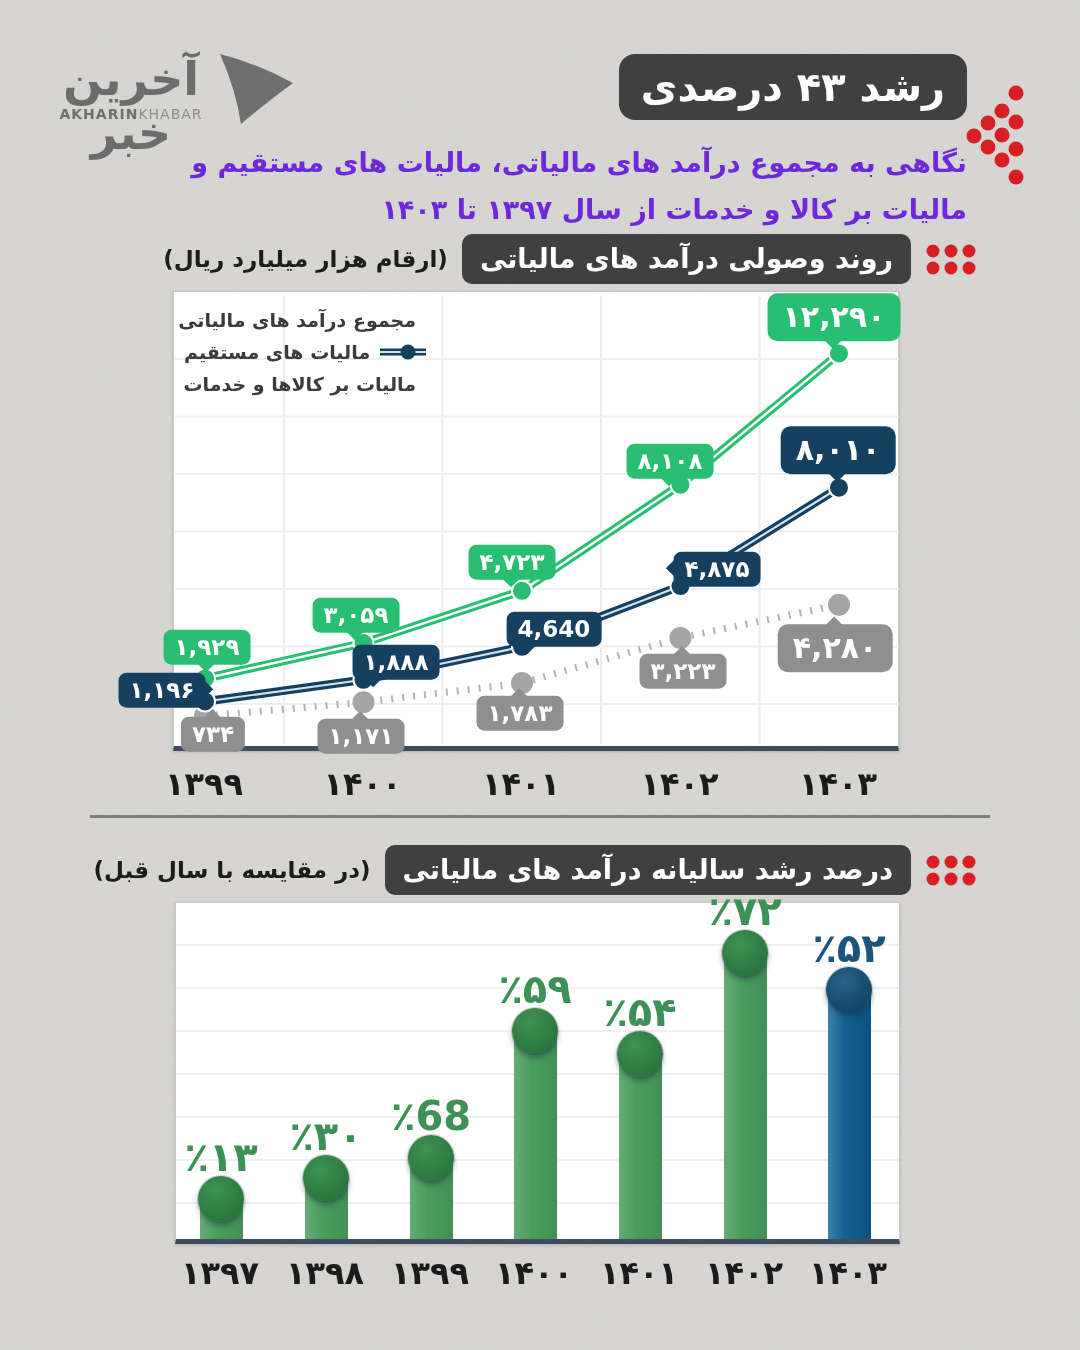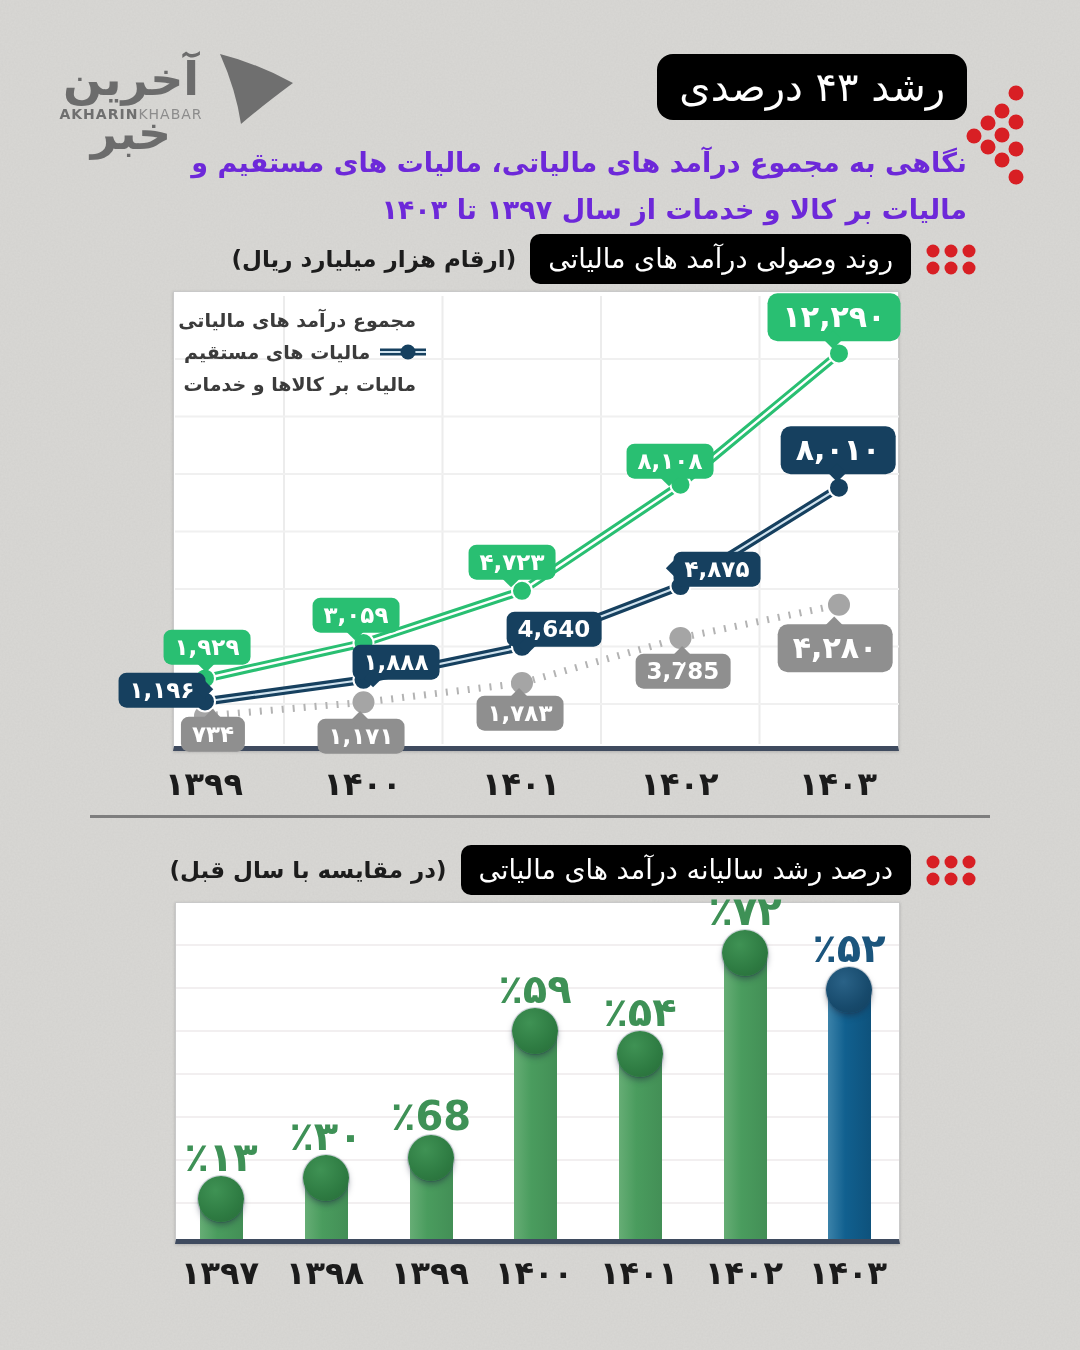--- a/index.html
+++ b/index.html
@@ -6,21 +6,21 @@
   *{box-sizing:border-box;font-family:"DejaVu Sans",sans-serif;}
   #root{position:relative;width:1080px;height:1350px;margin:0 auto;overflow:hidden;direction:rtl;background:#d9d8d5;padding-left:44px;}
   .abs{position:absolute;}
   .num{direction:ltr;unicode-bidi:bidi-override;}
 
   
   #logo-wordmark{left:42px;top:52px;width:178px;text-align:center;font-size:46px;font-weight:bold;color:#6c6c6c;letter-spacing:-1px;}
   #logo-latin{left:42px;top:106px;width:178px;text-align:center;font-size:14px;letter-spacing:1px;color:#8c8c8c;direction:ltr;}
   #logo-latin b{color:#6f6f6f;}
   #title-row{top:54px;right:113px;display:flex;direction:rtl;align-items:center;gap:15px;}
-  .red-badge{background:#000000;color:#fff;font-weight:normal;border-radius:16px;}
+  .red-badge{background:#404040;color:#fff;font-weight:bold;border-radius:16px;}
   #title-badge{font-size:40px;padding:9px 22px;line-height:1.2;}
   #title-rest{font-size:40px;font-weight:bold;color:#141414;line-height:1.2;}
   .subtitle{right:113px;font-size:27px;font-weight:bold;color:#6d28d9;}
 
   
   .section-row{display:flex;direction:rtl;align-items:center;gap:14px;right:103px;}
   .section-badge{font-size:27px;padding:8px 18px;border-radius:10px;line-height:1.25;}
   .section-note{font-size:23px;font-weight:bold;color:#1c1c1c;}
 
   
@@ -190,21 +190,21 @@
         <div class="b1 s0" style="left: 496px; top: 169px;"><span class="num">۸,۱۰۸</span><span class="tail b"></span></div>
         <div class="b1 s0 big" style="left: 660px; top: 25px;"><span class="num">۱۲,۲۹۰</span><span class="tail b"></span></div>
         <div class="b1 s1" style="left: -12px; top: 398px;"><span class="num">۱,۱۹۶</span><span class="tail r"></span></div>
         <div class="b1 s1" style="left: 222px; top: 370px;"><span class="num">۱,۸۸۸</span><span class="tail bl"></span></div>
         <div class="b1 s1" style="left: 380px; top: 337px;"><span class="num">4,640</span><span class="tail bl"></span></div>
         <div class="b1 s1" style="left: 543px; top: 277px;"><span class="num">۴,۸۷۵</span><span class="tail l"></span></div>
         <div class="b1 s1 big" style="left: 664px; top: 158px;"><span class="num">۸,۰۱۰</span><span class="tail b"></span></div>
         <div class="b1 s2" style="left: 39px; top: 442px;"><span class="num">۷۳۴</span><span class="tail t"></span></div>
         <div class="b1 s2" style="left: 187px; top: 444px; text-align: right;"><span class="num">۱,۱۷۱</span><span class="tail t"></span></div>
         <div class="b1 s2" style="left: 346px; top: 421px;"><span class="num">۱,۷۸۳</span><span class="tail t"></span></div>
-        <div class="b1 s2" style="left: 509px; top: 379px;"><span class="num">3,785</span><span class="tail t"></span></div>
+        <div class="b1 s2" style="left: 509px; top: 379px;"><span class="num">۳,۲۲۳</span><span class="tail t"></span></div>
         <div class="b1 s2 big" style="left: 661px; top: 356px;"><span class="num">۴,۲۸۰</span><span class="tail t"></span></div>
       </div>
   </div>
   <div class="abs" id="xaxis1" style="left:0;top:765px;width:1080px;height:42px">
       <div class="xlab num" style="left: 204px; top: 0px;">۱۳۹۹</div>
       <div class="xlab num" style="left: 362.5px; top: 0px;">۱۴۰۰</div>
       <div class="xlab num" style="left: 521px; top: 0px;">۱۴۰۱</div>
       <div class="xlab num" style="left: 679.5px; top: 0px;">۱۴۰۲</div>
       <div class="xlab num" style="left: 838px; top: 0px;">۱۴۰۳</div>
     </div>

